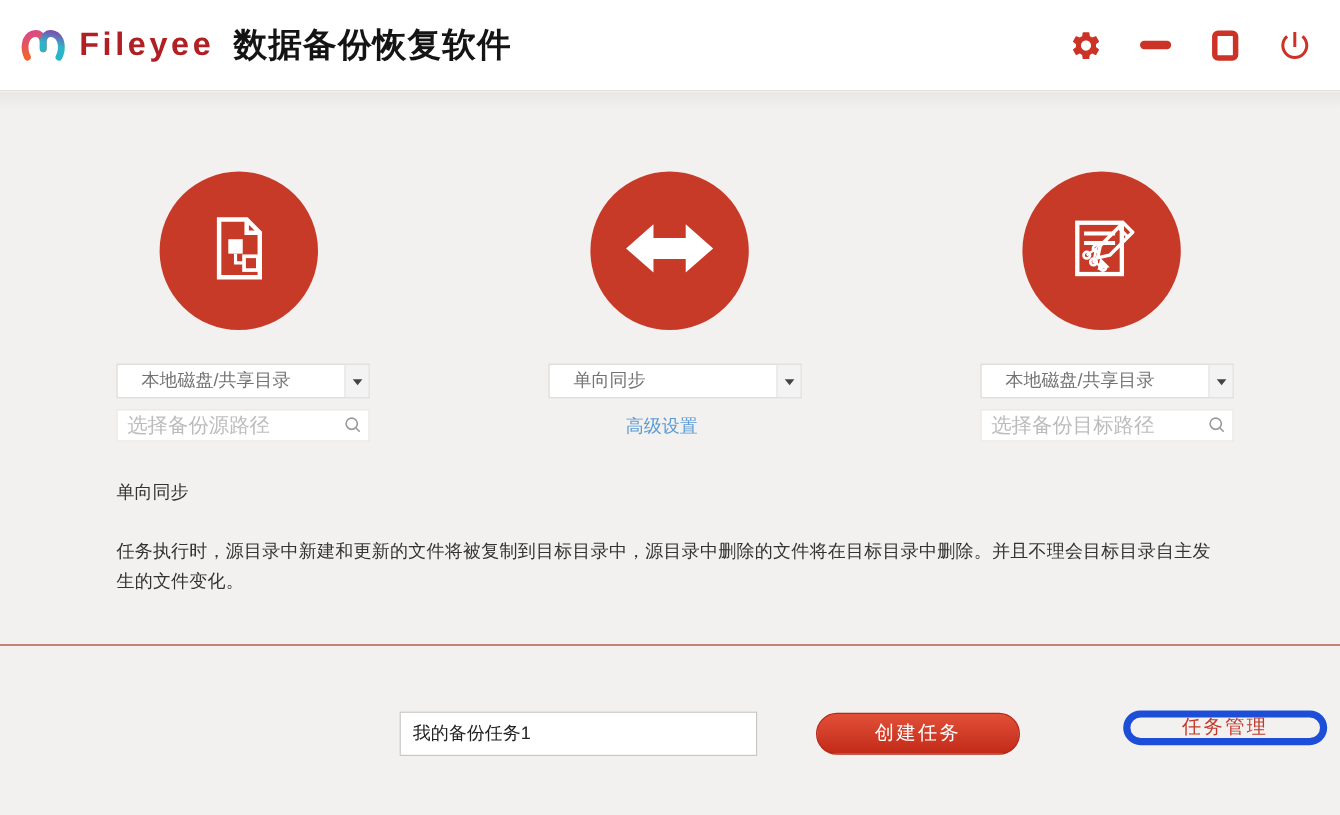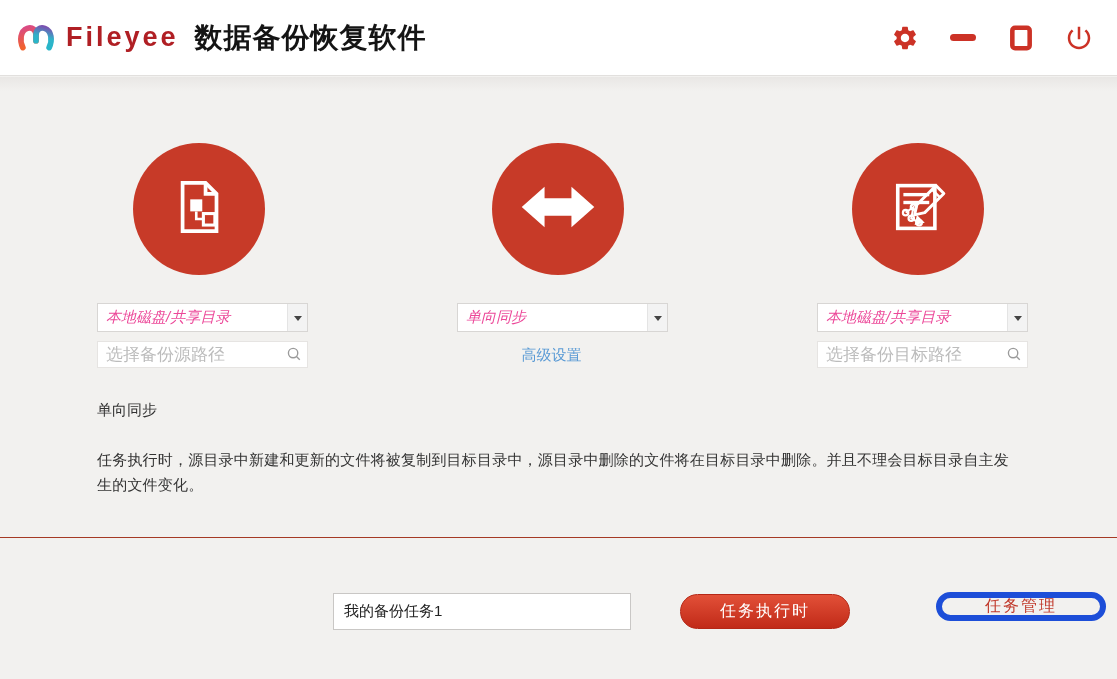--- a/index.html
+++ b/index.html
@@ -29,21 +29,21 @@
   .circle {
     position:absolute; top:143px; width:132px; height:132px; border-radius:50%;
     background:#c73a28; display:flex; align-items:center; justify-content:center;
   }
   .circle.c1 { left:133px; } .circle.c2 { left:492px; } .circle.c3 { left:852px; }
   
   .combo {
     position:absolute; top:303px; width:211px; height:29px;
     background:#fff; border:1px solid #d8d6d4; display:flex; align-items:stretch; cursor:pointer;
   }
-  .combo-text { flex:1; display:flex; align-items:center; padding-left:8px; font-size:15px; color:#ec4899; overflow:hidden; white-space:nowrap;font-style:italic; }
+  .combo-text { flex:1; display:flex; align-items:center; padding-left:20px; font-size:15px; color:#737373; overflow:hidden; white-space:nowrap; }
   .combo-arrow { width:20px; background:#f3f3f3; border-left:1px solid #e4e4e4; display:flex; align-items:center; justify-content:center; }
   .combo-arrow i { width:0; height:0; border:4px solid transparent; border-top:5px solid #444; margin-top:5px; }
   .col1 { left:97px; } .col2 { left:457px; } .col3 { left:817px; }
   .path-wrap { position:absolute; top:341px; width:211px; height:27px; }
   .path-input {
     width:100%; height:100%; border:1px solid #e6e4e2; background:#fff;
     padding:0 26px 0 8px; font-size:17px; color:#222;
     font-family:"Liberation Sans","DejaVu Sans",sans-serif;
   }
   .path-input::placeholder { color:#bcbcbc; opacity:1; }
@@ -203,16 +203,16 @@
       </svg>
     </span>
   </div>
 
   <div class="desc-title">单向同步</div>
   <div class="desc-body">任务执行时，源目录中新建和更新的文件将被复制到目标目录中，源目录中删除的文件将在目标目录中删除。并且不理会目标目录自主发生的文件变化。</div>
 
   <div class="divider"></div>
 
   <input class="task-input" value="我的备份任务1" style="">
-  <div class="btn btn-create">任务执行时</div>
+  <div class="btn btn-create">创建任务</div>
   <div class="btn btn-manage">任务管理</div>
 
 </div>
 
 </body></html>

